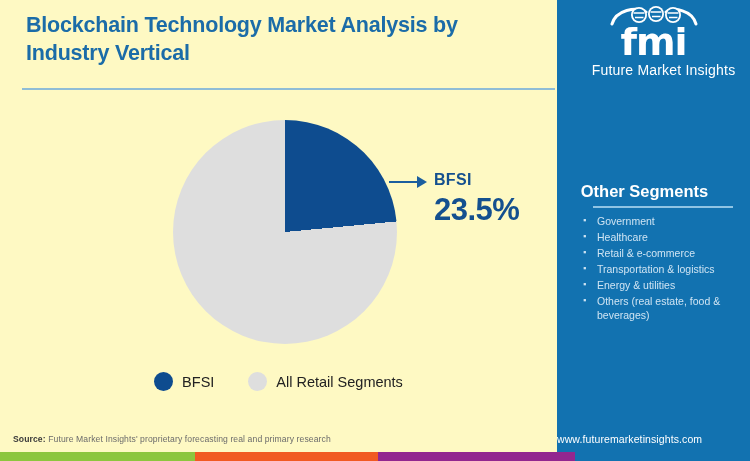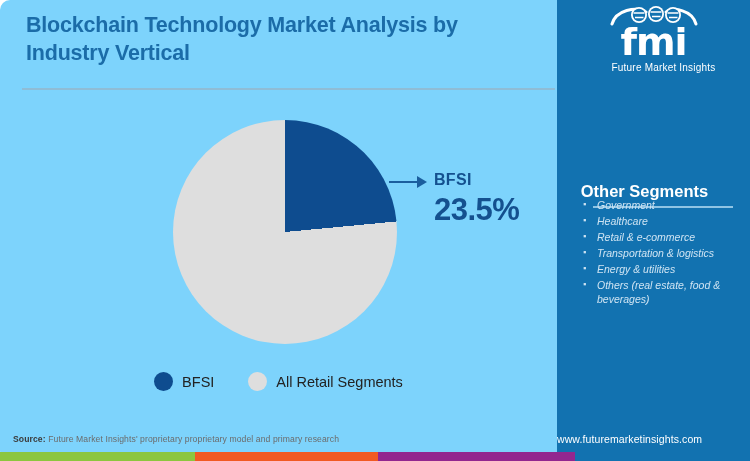--- a/index.html
+++ b/index.html
@@ -5,22 +5,21 @@
   * { box-sizing: border-box; margin: 0; padding: 0; }
   html, body {
     width: 750px; height: 461px;
     background: #ffffff;
     font-family: "Liberation Sans", sans-serif;
     overflow: hidden;
   }
   #page {
     position: relative;
     width: 750px; height: 461px;
-    background: #7dd3fc;
-    border-radius: 10px;
+    background: #fef9c3;
   }
 
   
   #title {
     position: absolute;
     left: 26px; top: 12px; width: 500px;
     font-size: 21.5px;
     font-weight: bold;
     line-height: 1.28;
     letter-spacing: -0.2px;
@@ -129,21 +128,21 @@
   #logo-globes svg { display: block; margin: 0 auto; }
   #logo-fmi {
     font-size: 38px;
     font-weight: bold;
     color: #ffffff;
     letter-spacing: -1px;
     line-height: 0.95;
     font-family: "DejaVu Sans", sans-serif;
   }
   #logo-tagline {
-    font-size: 10px;
+    font-size: 14px;
     color: #ffffff;
     letter-spacing: 0.2px;
     margin-top: 2px;
     padding-left: 20px;
   }
   #segments-title {
     position: absolute;
     left: 0; top: 182px; width: 175px;
     text-align: center;
     font-size: 16.5px;
@@ -151,23 +150,22 @@
     color: #ffffff;
   }
   #segments-divider {
     position: absolute;
     left: 36px; top: 206px;
     width: 140px; height: 2px;
     background: #8fc4e4;
   }
   #segments-list {
     position: absolute;
-    left: 26px; top: 198px; width: 165px;
+    left: 26px; top: 214px; width: 165px;
     list-style: none;
-    font-style: italic;
   }
   #segments-list li {
     position: relative;
     padding-left: 14px;
     font-size: 10.5px;
     line-height: 1.42;
     color: #cfe4f3;
     margin-bottom: 1px;
   }
   #segments-list li::before {
@@ -212,21 +210,21 @@
       <span class="legend-swatch" style="background:#0e4c8f"></span>
       <span class="legend-label">BFSI</span>
     </div>
     <div class="legend-item">
       <span class="legend-swatch" style="background:#dedede"></span>
       <span class="legend-label">All Retail Segments</span>
     </div>
   </div>
 
   <div id="source">
-    <b>Source:</b><span> Future Market Insights' proprietary proprietary model and primary research</span>
+    <b>Source:</b><span> Future Market Insights' proprietary forecasting real and primary research</span>
   </div>
   <div id="bottom-bar">
     <div id="bar-green"></div>
     <div id="bar-orange"></div>
     <div id="bar-purple"></div>
   </div>
 
   <div id="sidebar">
 
     <div id="logo">

